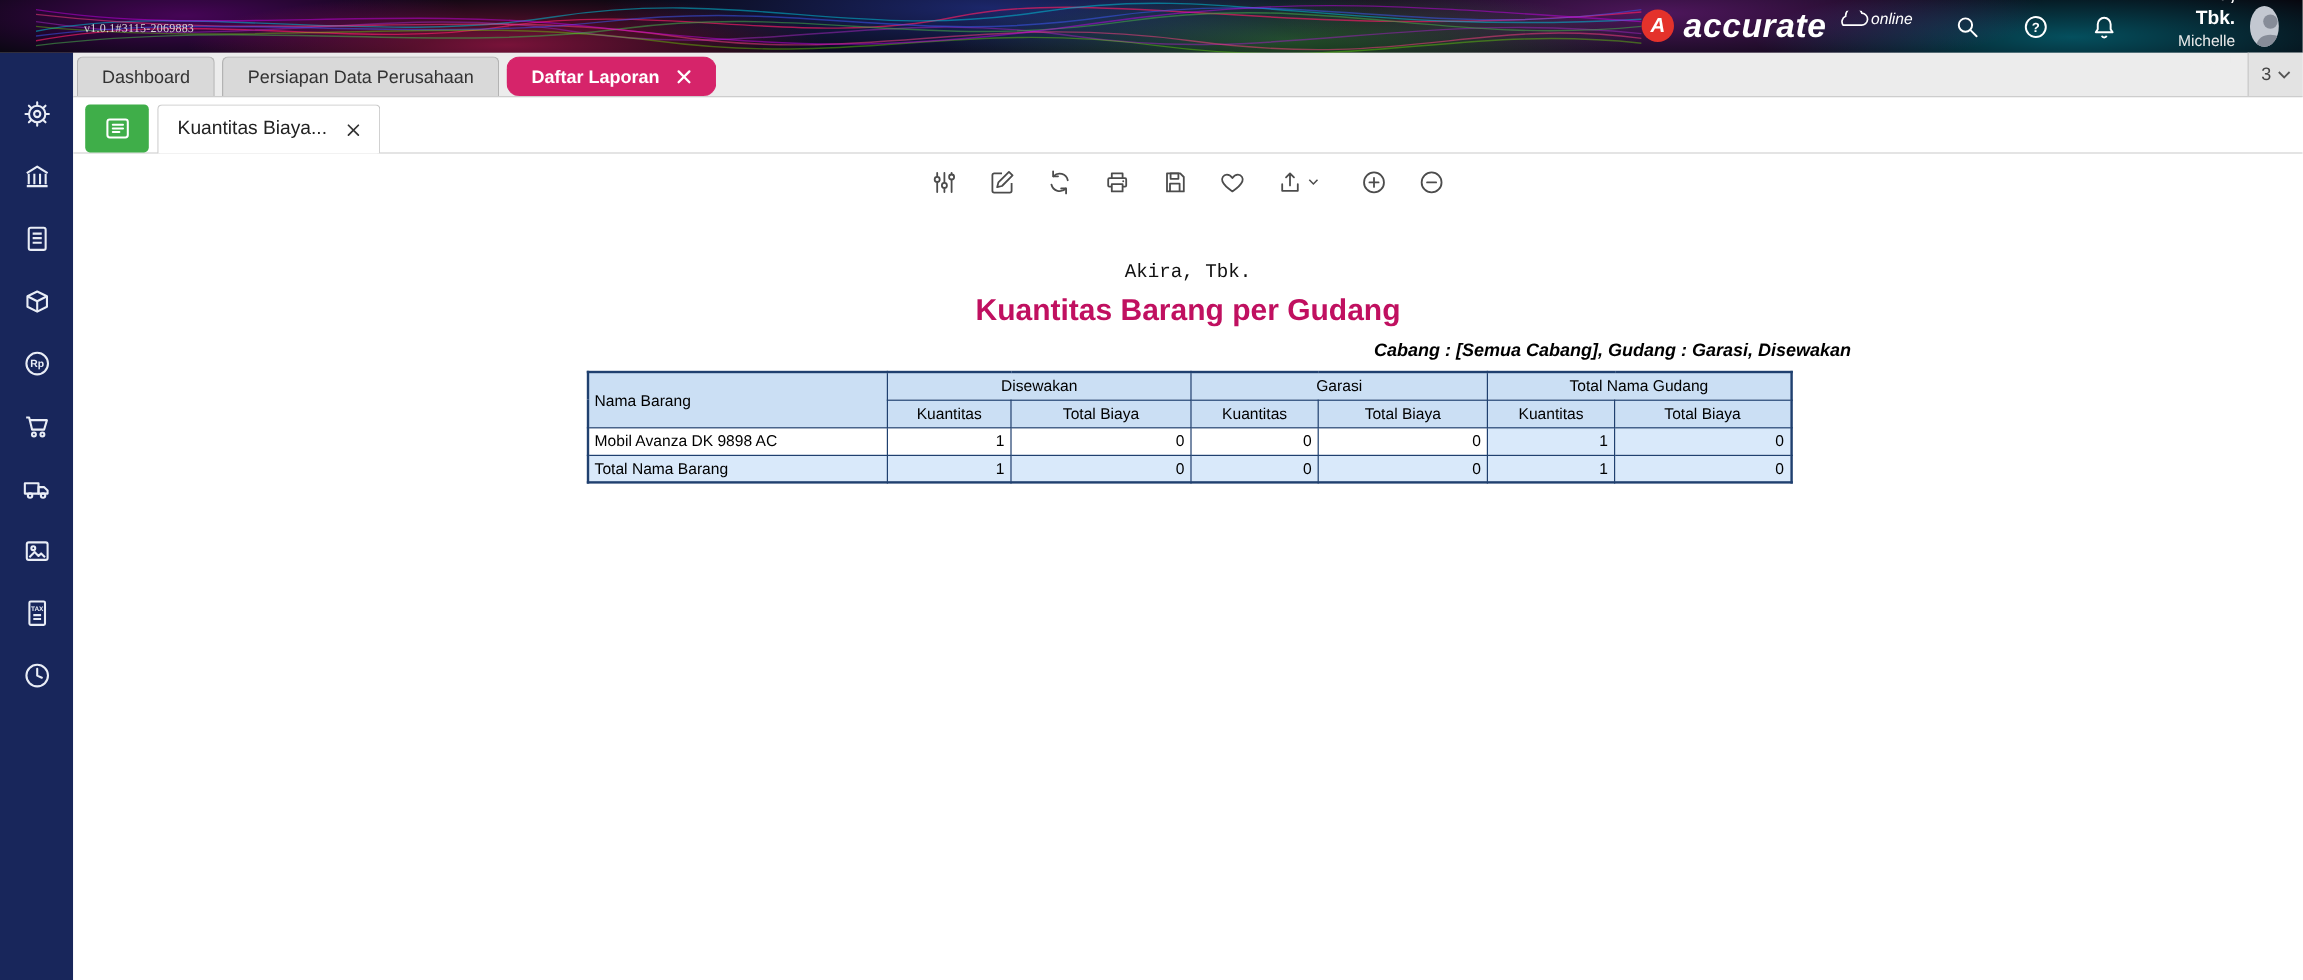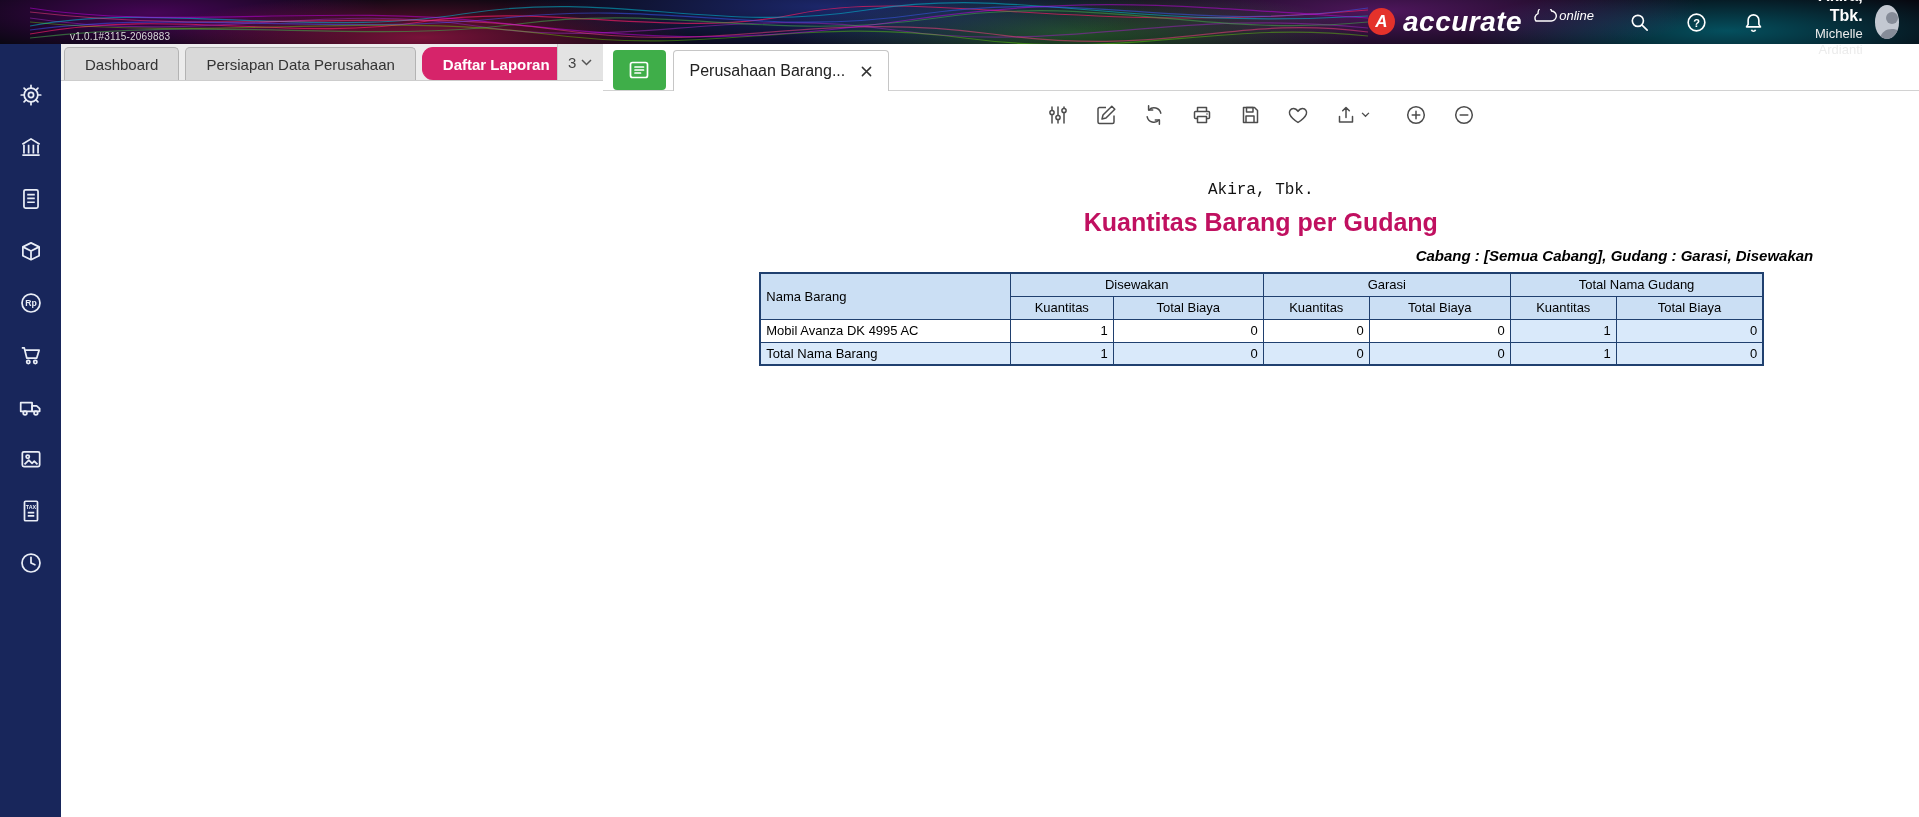--- a/index.html
+++ b/index.html
@@ -28,42 +28,42 @@
   .topbar > * { position:relative; z-index:1; }
   .logo { display:flex; align-items:flex-start; }
   .logo-mark {
     width:27px; height:27px; border-radius:50%; background:#e4322b; color:#fff;
     display:flex; align-items:center; justify-content:center;
     font-size:17px; font-weight:700; font-style:italic; margin-top:2px;
   }
   .logo-text { font-size:28px; font-style:italic; font-weight:600; letter-spacing:.5px; margin-left:8px; line-height:32px; }
   .logo-cloud { display:flex; flex-direction:row; align-items:center; margin-left:7px; margin-top:3px; }
   .logo-sub { font-size:13px; font-style:italic; line-height:12px; }
-  .version { position:absolute; left:70px; bottom:2px; font-size:10px; color:#d8d8d8; letter-spacing:.2px; }
+  .version { position:absolute; left:70px; bottom:14px; font-size:10px; color:#d8d8d8; letter-spacing:.2px;font-family:Liberation Serif, serif; }
   .top-spacer { flex:1; }
   .hbtn { background:none; border:none; padding:0; margin-left:34px; cursor:pointer; display:flex; align-items:center; color:#fff; }
   .userinfo { text-align:right; margin-left:30px; line-height:1.25; }
   .userinfo .company { font-size:16px; font-weight:600; }
   .userinfo .username { font-size:13px; color:#ececec; }
   .avatar {
     width:34px; height:34px; border-radius:50%; background:#c3c8d1; margin-left:12px;
     overflow:hidden; cursor:pointer; border:none; padding:0; position:relative;
   }
 
   
   .mainrow { flex:1; display:flex; min-height:0; }
   .sidebar {
     width:61px; flex:0 0 61px; background:#18265b;
     display:flex; flex-direction:column; align-items:center;
     padding-top:29px; gap:8px;
   }
   .sbtn { width:61px; height:44px; flex:0 0 44px; background:none; border:none; cursor:pointer;
     display:flex; align-items:center; justify-content:center; }
 
-  .content { flex:1; display:flex; flex-direction:row; min-width:0; }
+  .content { flex:1; display:flex; flex-direction:column; min-width:0; }
 
   
   .tabbar {
     height:37px; flex:0 0 37px; background:#ececec; border-bottom:1px solid #cdcdcd;
     display:flex; align-items:flex-end; padding-left:3px; position:relative;
   }
   .tab {
     height:33px; display:flex; align-items:center; padding:0 20px; margin-right:6px;
     background:#d9d9d9; border:1px solid #b3b3b3; border-bottom:none;
     border-radius:5px 5px 0 0; font-size:15px; color:#333; cursor:pointer; white-space:nowrap;
@@ -274,21 +274,21 @@
       <div class="workspace">
 
         <div class="subtabs">
           <button class="greenbtn">
             <svg width="24" height="24" viewBox="0 0 24 24" fill="none" stroke="#fff" stroke-width="1.7" stroke-linecap="round">
               <rect x="3.5" y="4.5" width="17" height="15" rx="2"></rect>
               <path d="M8 9h8.5M8 12h8.5M8 15h5.5"></path>
             </svg>
           </button>
           <div class="reporttab">
-            <span>Perusahaan Barang...</span>
+            <span>Kuantitas Biaya...</span>
             <span style="display:flex;">
               <svg width="11" height="11" viewBox="0 0 12 12" stroke="#333" stroke-width="1.6" stroke-linecap="round">
                   <path d="M1.5 1.5l9 9M10.5 1.5l-9 9"></path>
                 </svg>
             </span>
           </div>
         </div>
 
         <div class="toolbar">
           <button class="tbtn">
@@ -381,21 +381,21 @@
                   <th>Kuantitas</th>
                   <th>Total Biaya</th>
                   <th>Kuantitas</th>
                   <th>Total Biaya</th>
                   <th>Kuantitas</th>
                   <th>Total Biaya</th>
                 </tr>
               </thead>
               <tbody>
                 <tr>
-                  <td class="name">Mobil Avanza DK 4995 AC</td>
+                  <td class="name">Mobil Avanza DK 9898 AC</td>
                   <td class="num">1</td>
                   <td class="num">0</td>
                   <td class="num">0</td>
                   <td class="num">0</td>
                   <td class="num hl">1</td>
                   <td class="num hl">0</td>
                 </tr>
                 <tr>
                   <td class="name hl">Total Nama Barang</td>
                   <td class="num hl">1</td>

